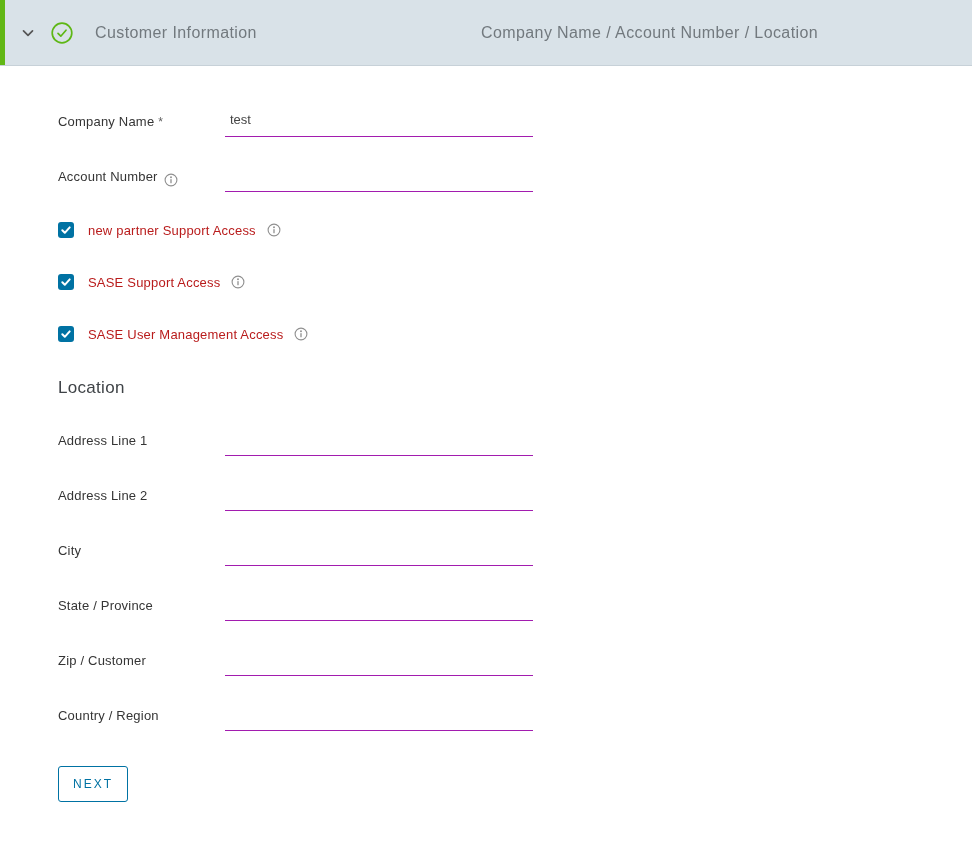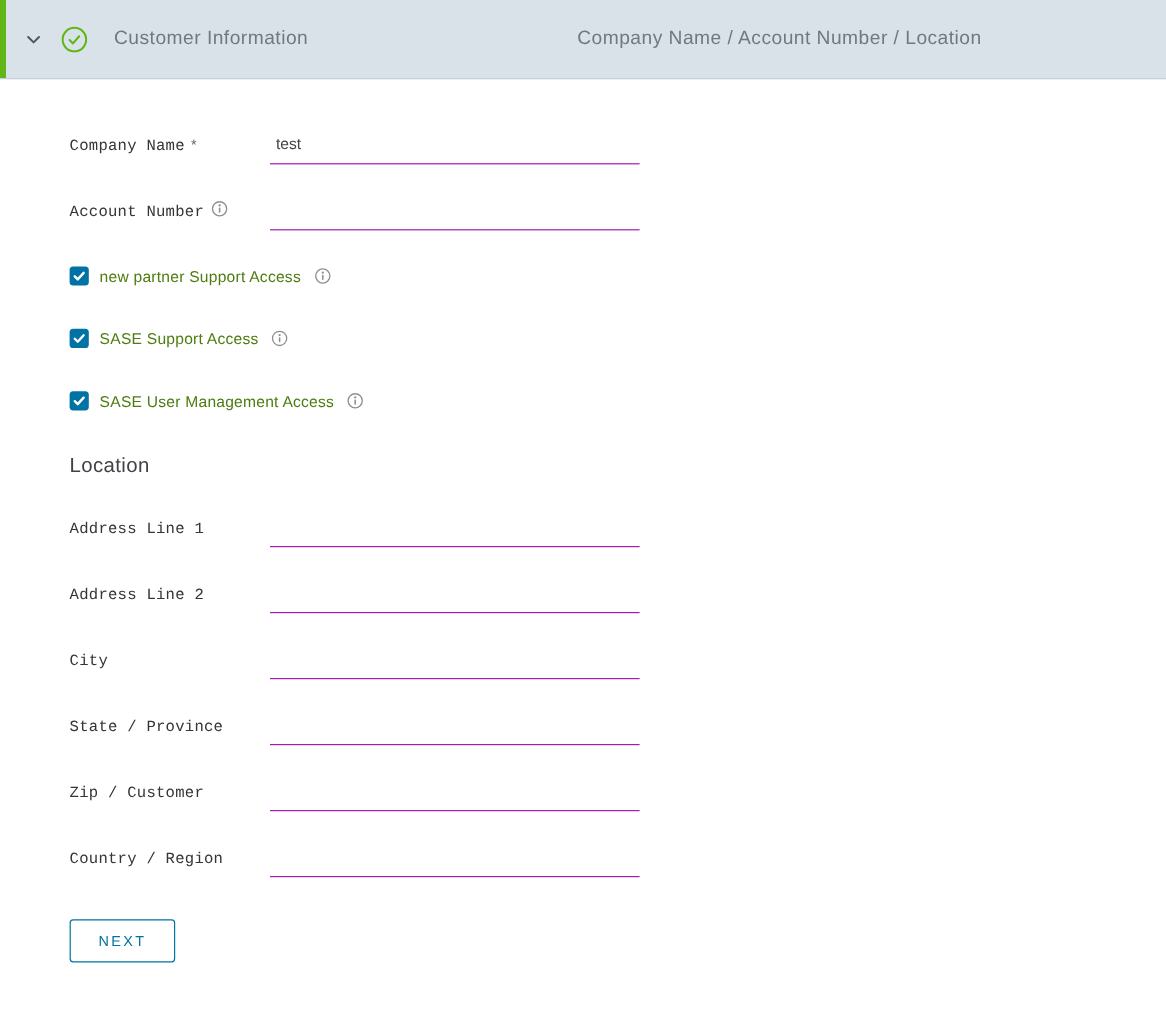--- a/index.html
+++ b/index.html
@@ -47,22 +47,21 @@
 
   .field-row { display: flex; align-items: flex-start; margin-bottom: 30px; }
   .field-label {
     flex: none;
     width: 167px;
     font-size: 13px;
     letter-spacing: 0.2px;
     color: #353535;
     line-height: 20px;
     display: flex;
-    align-items: flex-start;
-    font-family: Liberation Mono, monospace;
+    align-items: flex-end;
   }
   .req { margin-left: 4px; color: #5f5f5f; font-size: 12px; }
   .label-info { margin-left: 6px; display: inline-flex; cursor: pointer; }
 
   .underline-input {
     width: 308px;
     border: none;
     border-bottom: 1px solid #a21caf;
     background: transparent;
     outline: none;
@@ -76,37 +75,37 @@
   
   .checkbox-group { margin-top: 6px; }
   .checkbox-row { display: flex; align-items: center; margin-bottom: 36px; cursor: pointer; }
   .checkbox {
     width: 16px; height: 16px;
     flex: none;
     background: var(--checkbox-blue, #0072a3);
     border-radius: 3px;
     display: flex; align-items: center; justify-content: center;
   }
-  .cb-label { margin-left: 9px; font-size: 13px; letter-spacing: 0.2px; color: #4d7c0f; }
+  .cb-label { margin-left: 14px; font-size: 13px; letter-spacing: 0.2px; color: #b91c1c; }
   .cb-info { margin-left: 11px; display: inline-flex; cursor: pointer; }
 
   
   .location-heading {
     font-size: 17px;
     font-weight: 300;
     letter-spacing: 0.3px;
     color: #3f4347;
     margin: 30px 0 33px 0;
   }
 
   
   .next-button {
     margin-top: 5px;
     height: 36px;
-    padding: 0 23px;
+    padding: 0 14px;
     background: #ffffff;
     border: 1px solid var(--button-blue, #0072a3);
     border-radius: 3px;
     color: var(--button-blue, #0072a3);
     font-family: inherit;
     font-size: 12px;
     letter-spacing: 2px;
     cursor: pointer;
   }
 </style>

